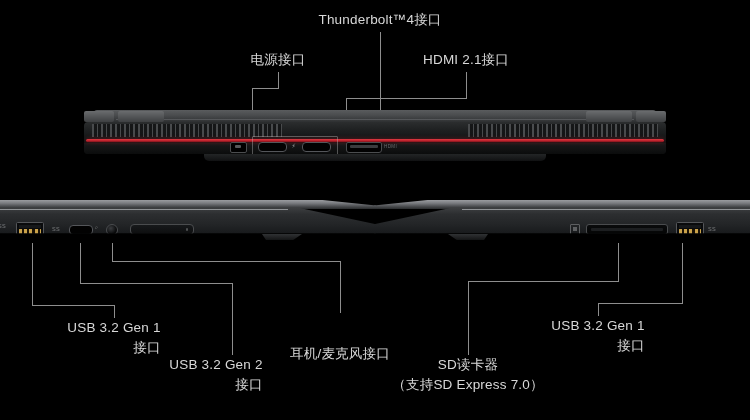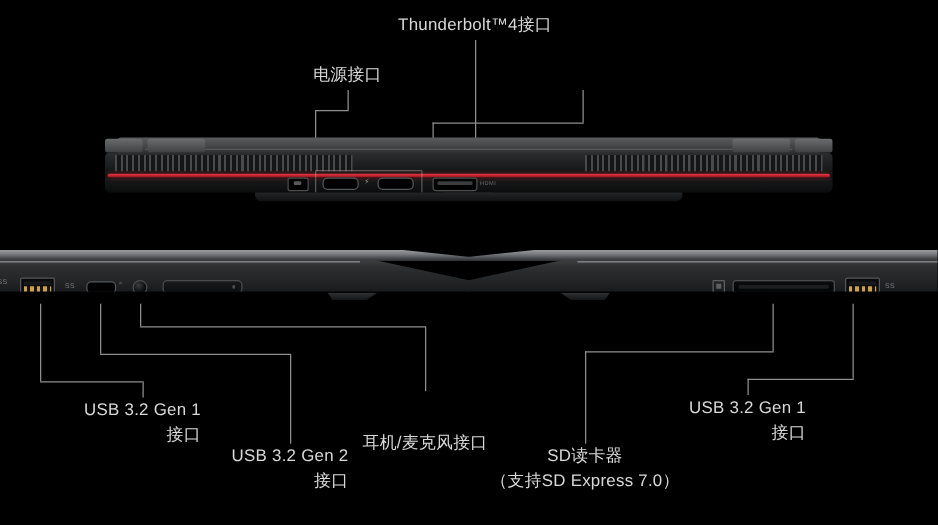--- a/index.html
+++ b/index.html
@@ -217,20 +217,23 @@
 </head>
 <body>
 
 <div id="stage">
 
   <div class="label" style="left:380px;top:10px;">
     <span>Thunderbolt™4接口</span>
   </div>
   <div class="label" style="left:278px;top:50px;">
     <span>电源接口</span>
+  </div>
+  <div class="label" style="left:466px;top:50px;">
+    <span>HDMI 2.1接口</span>
   </div>
 
   <div class="lead v" style="left:380px;top:32px;height:96px;"></div>
 
   <div class="lead v" style="left:278px;top:72px;height:16px;"></div>
   <div class="lead h" style="left:252px;top:88px;width:27px;"></div>
   <div class="lead v" style="left:252px;top:88px;height:40px;"></div>
 
   <div class="lead v" style="left:466px;top:72px;height:26px;"></div>
   <div class="lead h" style="left:346px;top:98px;width:121px;"></div>
@@ -318,21 +321,21 @@
 
   <div class="lead v" style="left:682px;top:243px;height:60px;"></div>
   <div class="lead h" style="left:598px;top:303px;width:85px;"></div>
   <div class="lead v" style="left:598px;top:303px;height:13px;"></div>
 
   <div class="label" style="left:114px;top:318px;">
     <span>USB 3.2 Gen 1</span>
     <span class="l2">接口</span>
   </div>
 
-  <div class="label" style="left:232px;top:355px;">
+  <div class="label" style="left:216px;top:355px;">
     <span>USB 3.2 Gen 2</span>
     <span class="l2">接口</span>
   </div>
 
   <div class="label" style="left:340px;top:313px;margin-top:31px;">
     <span>耳机/麦克风接口</span>
   </div>
 
   <div class="label" style="left:468px;top:355px;">
     <span>SD读卡器</span>

